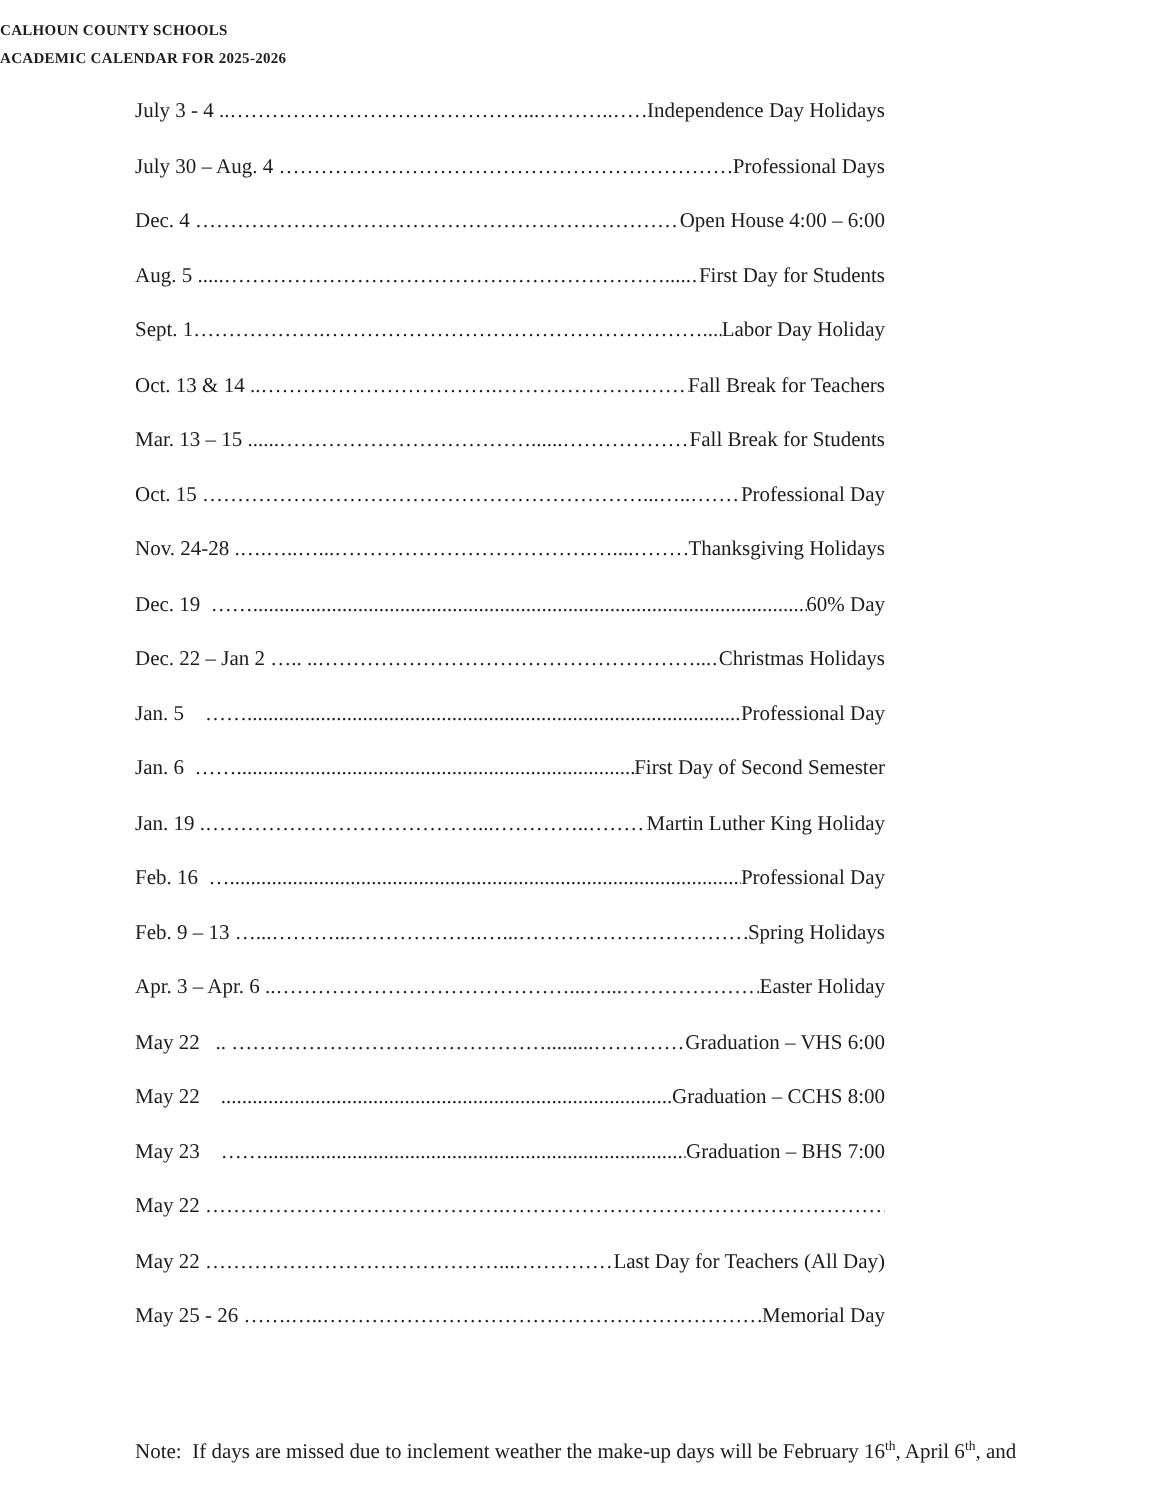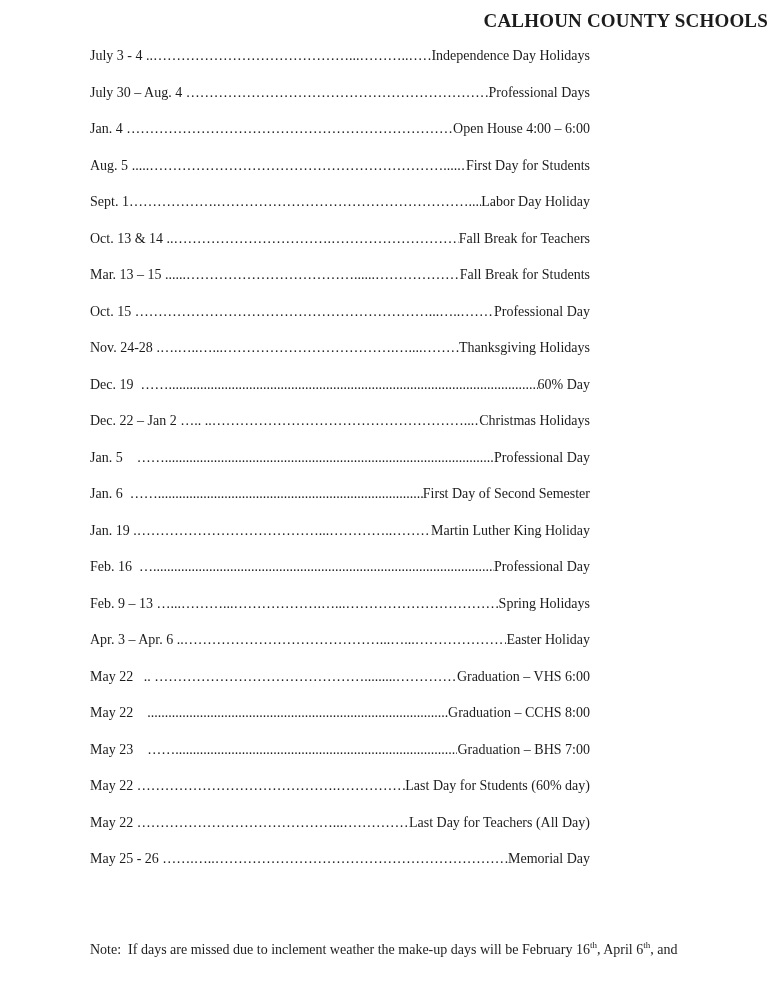--- a/index.html
+++ b/index.html
@@ -11,23 +11,23 @@
   }
   .page {
     position: relative;
     width: 768px;
     height: 994px;
     background: #ffffff;
     overflow: hidden;
   }
   .titles {
     padding-top: 11px;
-    text-align: right;
+    text-align: left;
     font-weight: bold;
-    font-size: 19px;
+    font-size: 10px;
     line-height: 19px;
     letter-spacing: 0.2px;
   }
   .rows {
     margin: 17px 0 0 90px;
     width: 500px;
     text-align: right;
   }
   .row {
     display: flex;
@@ -58,37 +58,38 @@
     text-align: right;
   }
 </style>
 </head>
 <body>
 
 <div class="page">
 
   <div class="titles">
     <div>CALHOUN COUNTY SCHOOLS</div>
+    <div>ACADEMIC CALENDAR FOR 2025-2026</div>
   </div>
 
   <div class="rows">
     <div class="row">
       <span class="date">July 3 - 4 </span>
       <span class="leader">..……………………………………...………..………………………………………………………………</span>
       <span class="event">Independence Day Holidays</span>
     </div>
 
     <div class="row">
       <span class="date">July 30 – Aug. 4 </span>
       <span class="leader">……………………………………………………………...………………………………………………</span>
       <span class="event">Professional Days</span>
     </div>
 
     <div class="row">
-      <span class="date">Jan. 4 </span>
+      <span class="date">Dec. 4 </span>
       <span class="leader">……………………………………………………………………………………………………………</span>
       <span class="event">Open House 4:00 – 6:00</span>
     </div>
 
     <div class="row">
       <span class="date">Aug. 5 </span>
       <span class="leader">.....……………………………………………………….....………………………………………………</span>
       <span class="event">First Day for Students</span>
     </div>
 
@@ -184,21 +185,20 @@
 
     <div class="row">
       <span class="date">May 23 </span>
       <span class="leader">   …….....................................................................................................................................................</span>
       <span class="event">Graduation – BHS 7:00</span>
     </div>
 
     <div class="row">
       <span class="date">May 22 </span>
       <span class="leader">…………………………………….………………………………………………………………</span>
-      <span class="event">Last Day for Students (60% day)</span>
     </div>
 
     <div class="row">
       <span class="date">May 22 </span>
       <span class="leader">……………………………………...………………………………………………………………</span>
       <span class="event">Last Day for Teachers (All Day)</span>
     </div>
 
     <div class="row">
       <span class="date">May 25 - 26 </span>

